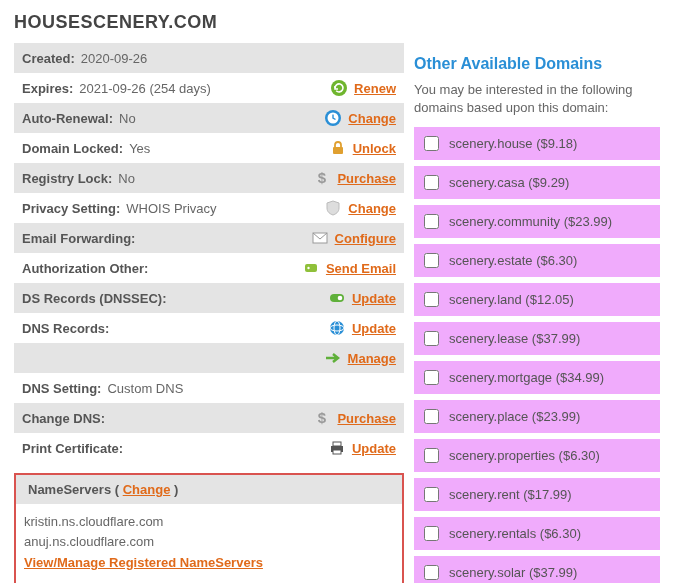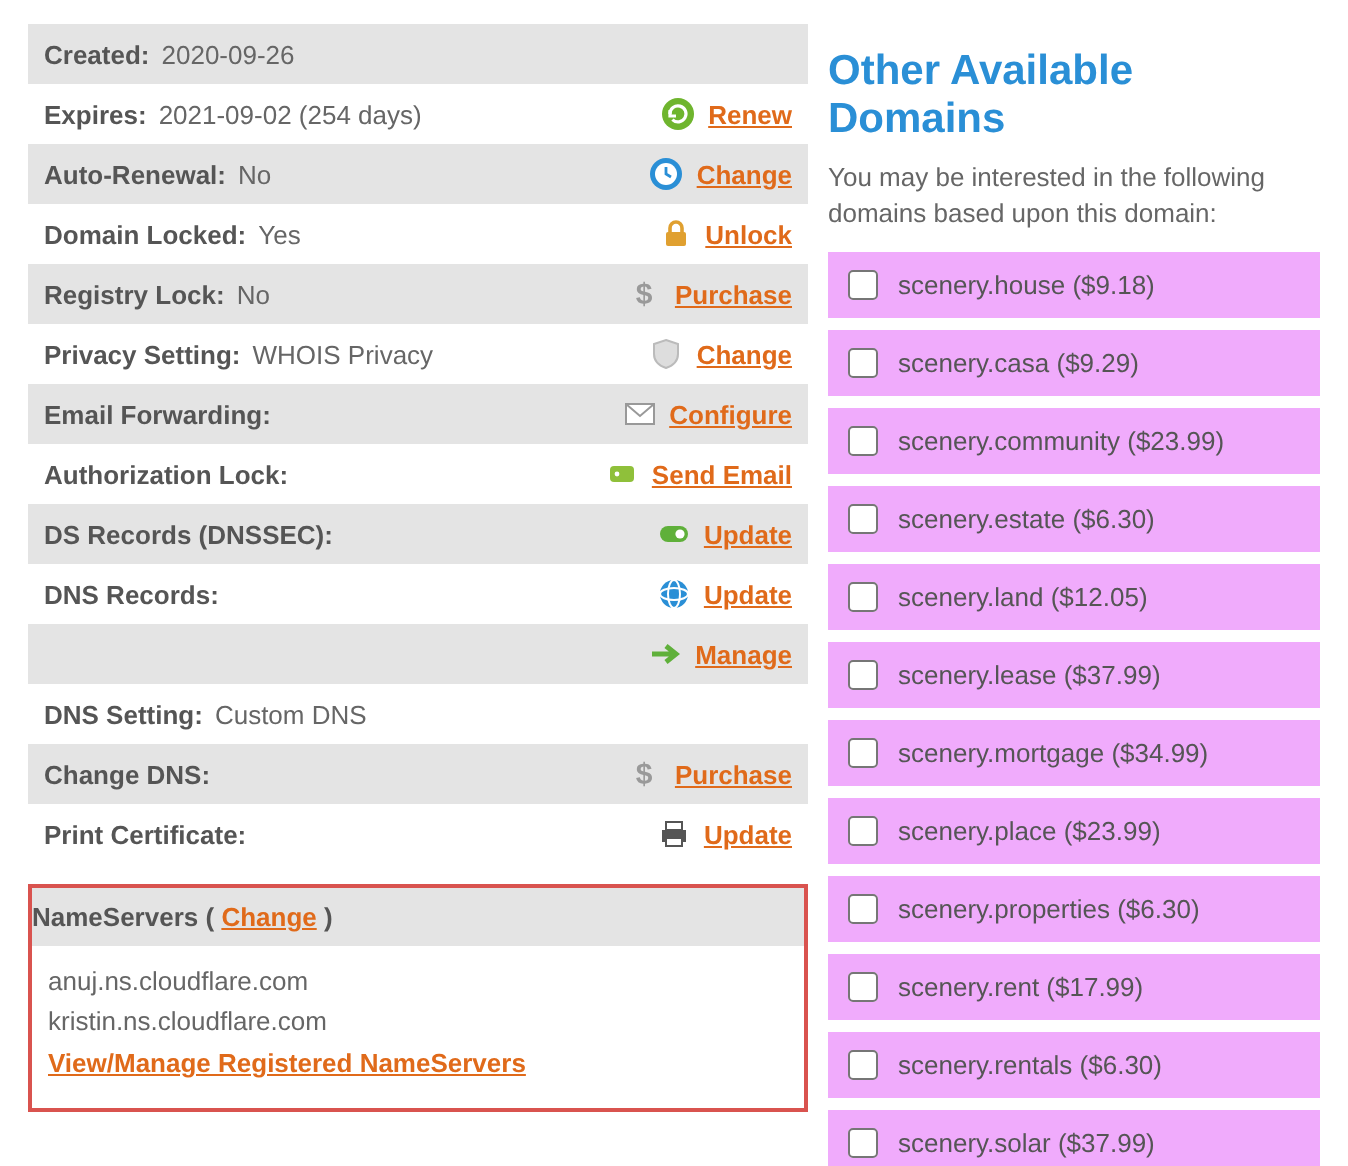--- a/index.html
+++ b/index.html
@@ -10,46 +10,47 @@
   .left { width: 390px; }
   .right { flex: 1; }
   .row { display: flex; align-items: center; height: 30px; padding: 0 8px; }
   .row.alt { background: #e4e4e4; align-items: center; }
   .row .label { font-weight: bold; color: #555; margin-right: 6px; }
   .row .value { color: #666; }
   .row .spacer { flex: 1; }
   .row .icon { width: 18px; height: 18px; display: inline-flex; align-items: center; justify-content: center; margin-right: 6px; }
   .row a.action { color: #e06a1a; font-weight: bold; text-decoration: underline; }
   .ns-box { border: 2px solid #d9534f; margin-top: 10px; }
-  .ns-head { background: #e4e4e4; padding: 7px 0; font-weight: bold; color: #555; }
+  .ns-head { background: #e4e4e4; padding: 7px 12px; font-weight: bold; color: #555; }
   .ns-head a { color: #e06a1a; text-decoration: underline; font-weight: bold; }
   .ns-body { padding: 8px 8px 12px 8px; color: #666; line-height: 1.5; }
   .ns-body a.manage { color: #e06a1a; font-weight: bold; text-decoration: underline; display: inline-block; margin-top: 2px; }
-  .right h2 { color: #2a8fd6; font-size: 21px; font-weight: bold; margin: 12px 0 8px 0; }
+  .right h2 { color: #2a8fd6; font-size: 16px; font-weight: bold; margin: 12px 0 8px 0; }
   .right p.sub { color: #666; margin-bottom: 10px; line-height: 1.4; }
   .dom-row { display: flex; align-items: center; background: #f0abfc; padding: 9px 10px; margin-bottom: 6px; }
   .dom-row input[type=checkbox] { width: 15px; height: 15px; margin-right: 10px; }
   .dom-row span { color: #555; }
   svg { display: block; }
 </style>
 </head>
 <body>
 
 <div class="page">
+  <h1 class="domain">HOUSESCENERY.COM</h1>
   <div class="cols">
     <div class="left" id="rows-container">
 
       <div class="row alt">
           <span class="label">Created:</span>
           <span class="value">2020-09-26</span>
           <span class="spacer"></span>
         </div>
         <div class="row">
           <span class="label">Expires:</span>
-          <span class="value">2021-09-02 (254 days)</span>
+          <span class="value">2021-09-26 (254 days)</span>
           <span class="spacer"></span>
           <span class="icon">
             <svg width="18" height="18">
               <use href="#i-renew"></use>
             </svg>
           </span>
           <a href="#" class="action">Renew</a>
         </div>
         <div class="row alt">
           <span class="label">Auto-Renewal:</span>
@@ -99,21 +100,21 @@
           <span class="label">Email Forwarding:</span>
           <span class="spacer"></span>
           <span class="icon">
             <svg width="18" height="18">
               <use href="#i-mail"></use>
             </svg>
           </span>
           <a href="#" class="action">Configure</a>
         </div>
         <div class="row">
-          <span class="label">Authorization Lock:</span>
+          <span class="label">Authorization Other:</span>
           <span class="spacer"></span>
           <span class="icon">
             <svg width="18" height="18">
               <use href="#i-tag"></use>
             </svg>
           </span>
           <a href="#" class="action">Send Email</a>
         </div>
         <div class="row alt">
           <span class="label">DS Records (DNSSEC):</span>
@@ -169,22 +170,22 @@
           </span>
           <a href="#" class="action">Update</a>
         </div>
         <div class="ns-box">
         <div class="ns-head">
           <span>NameServers</span>
           ( <a href="#">Change</a> )
         </div>
         <div class="ns-body">
           <div id="ns-entries">
+              <div>kristin.ns.cloudflare.com</div>
               <div>anuj.ns.cloudflare.com</div>
-              <div>kristin.ns.cloudflare.com</div>
             </div>
           <a href="#" class="manage">View/Manage Registered NameServers</a>
         </div>
       </div>
     </div>
     <div class="right">
       <h2>Other Available Domains</h2>
       <p class="sub">You may be interested in the following domains based upon this domain:</p>
       <div id="dom-list">
           <div class="dom-row">

